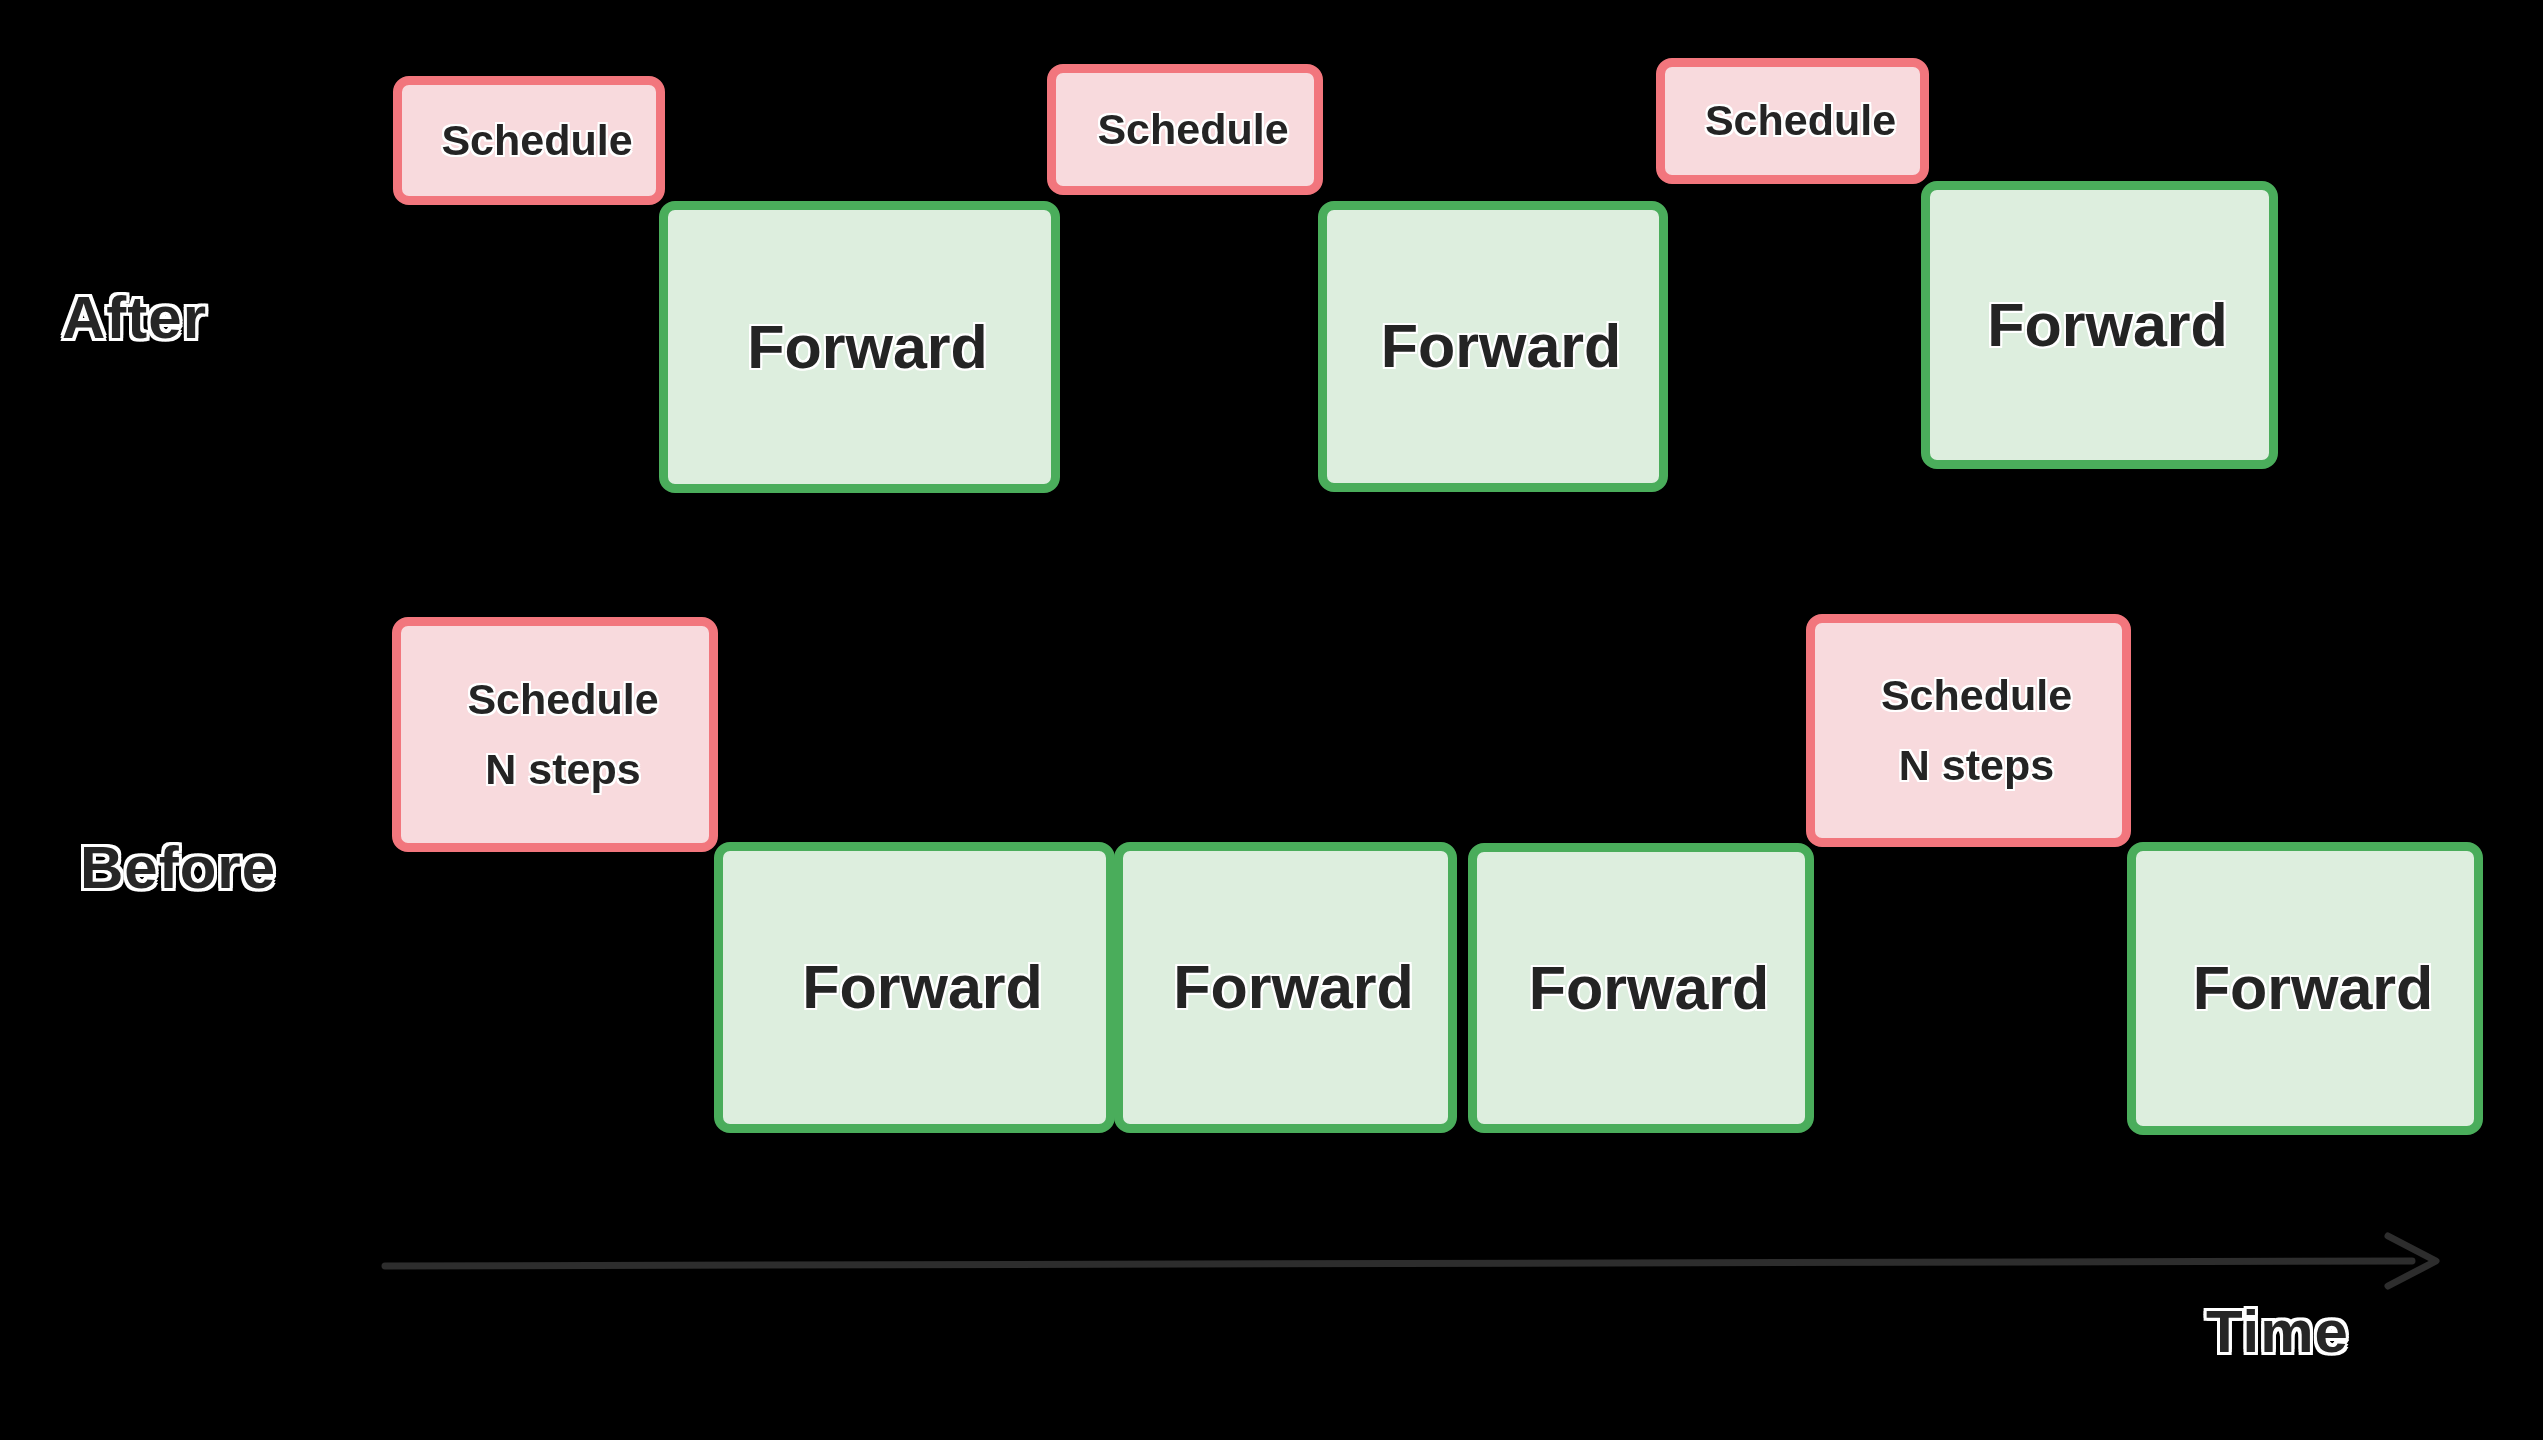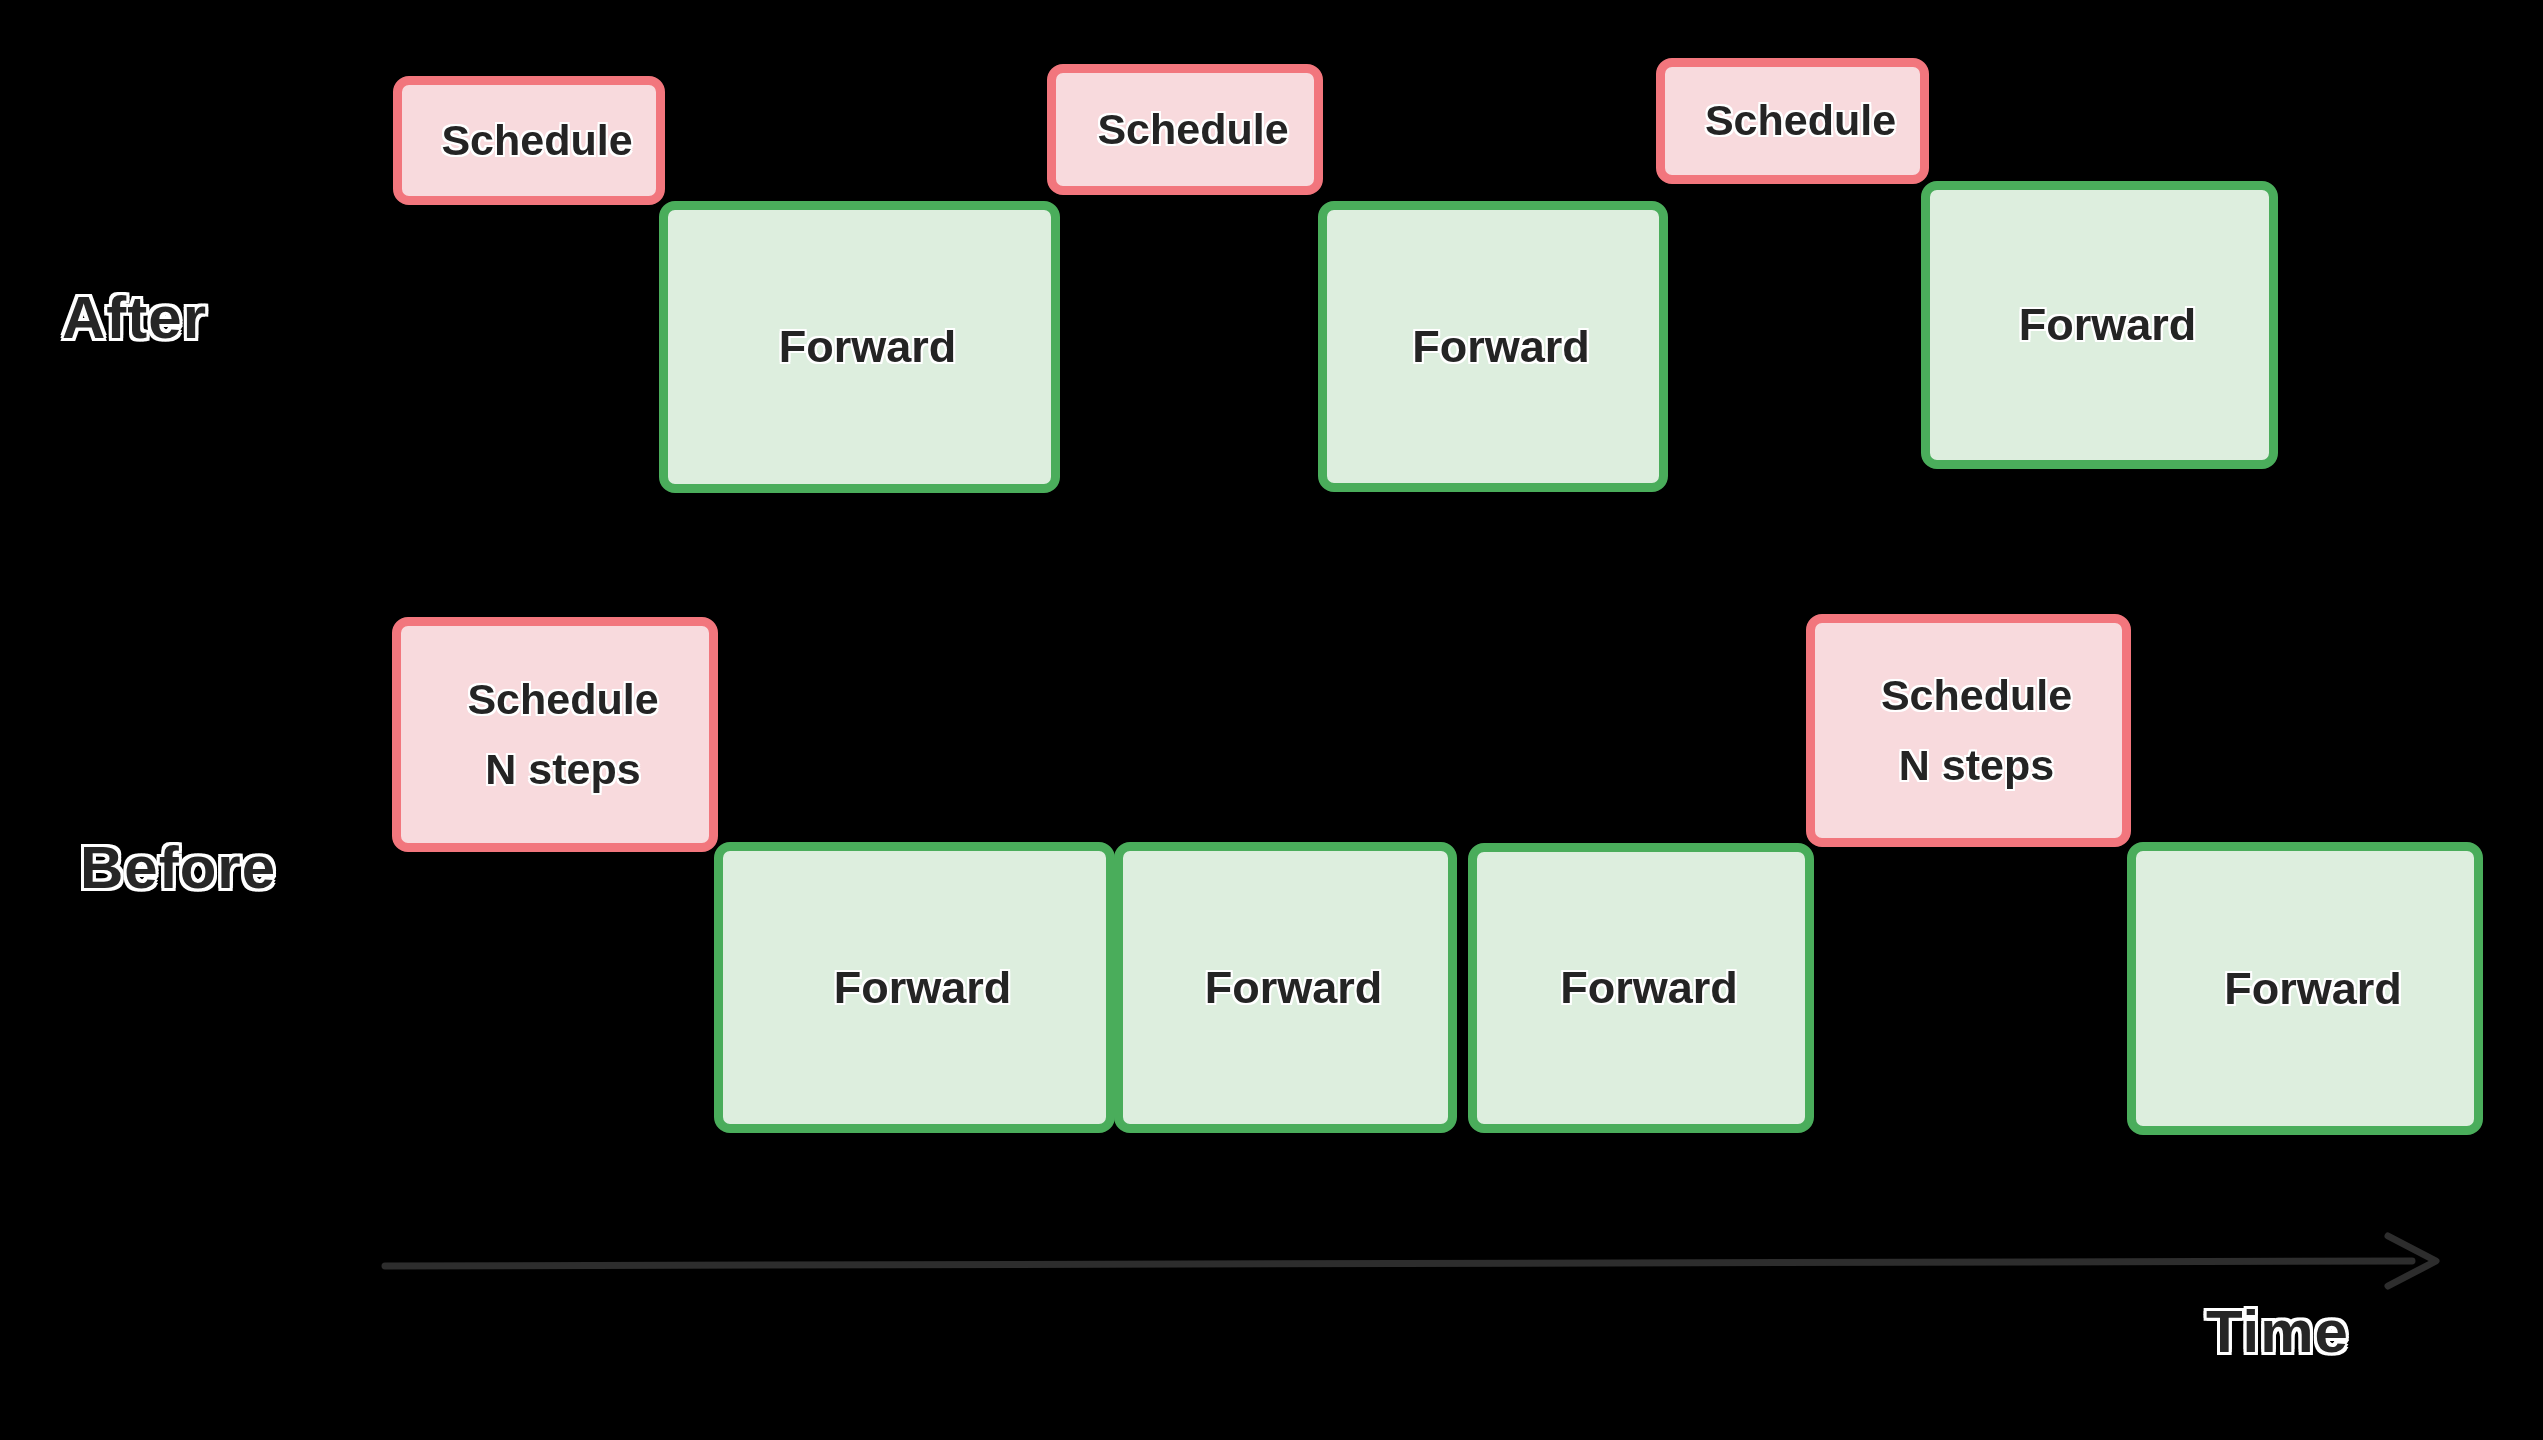--- a/index.html
+++ b/index.html
@@ -42,21 +42,21 @@
   .block-label {
     color: var(--block-text, #242424);
     font-size: 43px;
     line-height: 1.15;
     text-shadow:
       -2px -2px 0 #ffffff, 2px -2px 0 #ffffff,
       -2px  2px 0 #ffffff, 2px  2px 0 #ffffff,
       -2px  0   0 #ffffff, 2px  0   0 #ffffff,
        0   -2px 0 #ffffff, 0    2px 0 #ffffff;
   }
-  .forward .block-label { font-size: 45px; }
+  .forward .block-label { font-size: 61px; }
   .two-line {
     display: flex;
     flex-direction: column;
     gap: 20px;
   }
   .side-label {
     position: absolute;
     color: var(--label-text, #262626);
     font-size: 60px;
     font-weight: 700;

